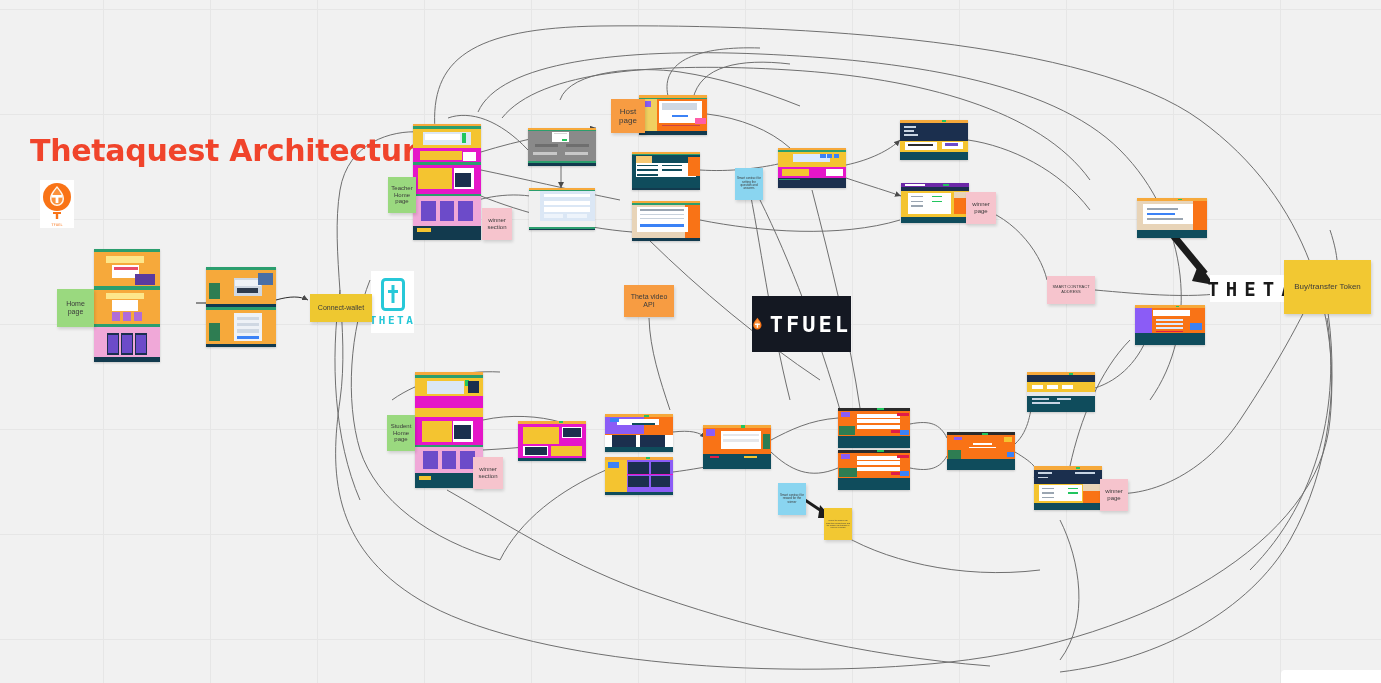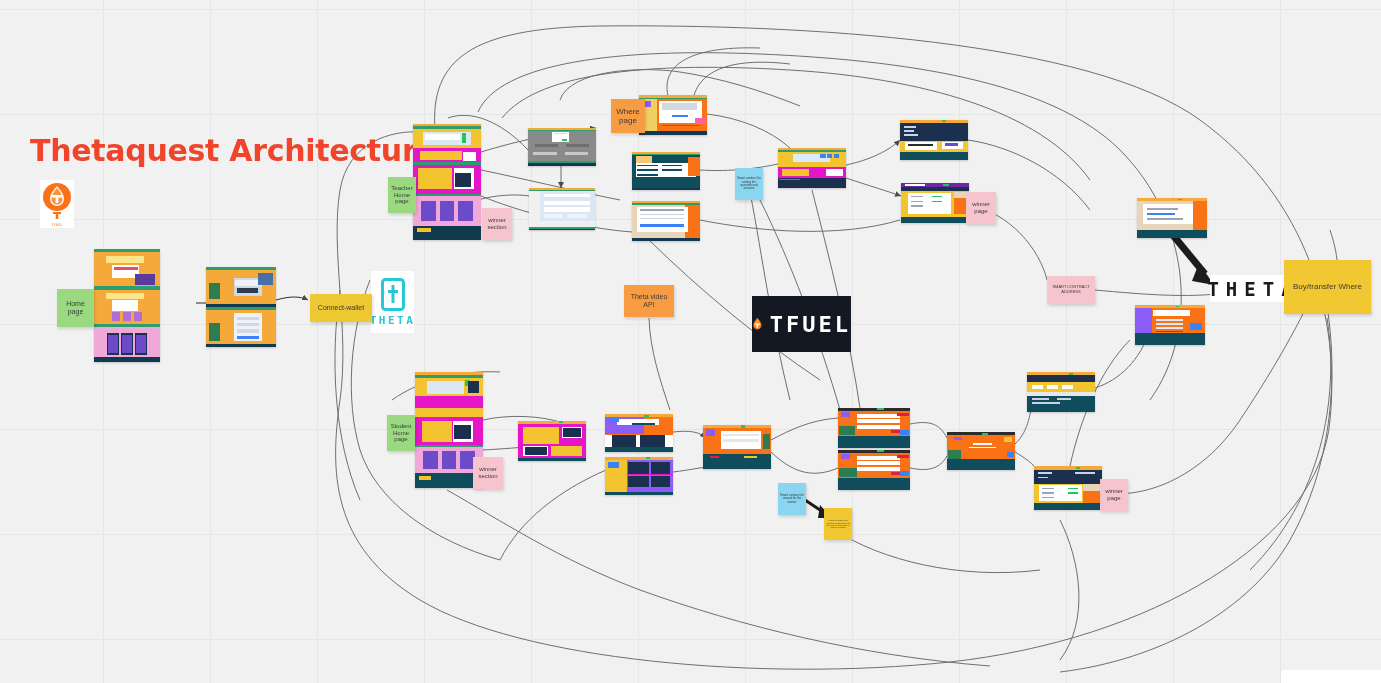--- a/index.html
+++ b/index.html
@@ -538,39 +538,39 @@
     <div class="note green" style="left: 57px; top: 289px; width: 37px; height: 38px; font-size: 7px;">
       <span>Home page</span>
     </div>
     <div class="note yellow" style="left: 310px; top: 294px; width: 62px; height: 28px; font-size: 7px;">
       <span>Connect-wallet</span>
     </div>
     <div class="note green" style="left: 388px; top: 177px; width: 28px; height: 36px; font-size: 6px;">
       <span>Teacher Home page</span>
     </div>
     <div class="note orange" style="left: 611px; top: 99px; width: 34px; height: 34px; font-size: 8px;">
-      <span>Where page</span>
+      <span>Host page</span>
     </div>
     <div class="note pink" style="left: 482px; top: 208px; width: 30px; height: 32px; font-size: 6px;">
       <span>winner section</span>
     </div>
     <div class="note blue" style="left: 735px; top: 168px; width: 28px; height: 32px; font-size: 3px;">
       <span>Smart contract for setting the question and answers</span>
     </div>
     <div class="note orange" style="left: 624px; top: 285px; width: 50px; height: 32px; font-size: 7px;">
       <span>Theta video API</span>
     </div>
     <div class="note pink" style="left: 966px; top: 192px; width: 30px; height: 32px; font-size: 6px;">
       <span>winner page</span>
     </div>
     <div class="note pink" style="left: 1047px; top: 276px; width: 48px; height: 28px; font-size: 4px;">
       <span>SMART CONTRACT ADDRESS</span>
     </div>
     <div class="note yellow2" style="left: 1284px; top: 260px; width: 87px; height: 54px; font-size: 8px;">
-      <span>Buy/transfer Where</span>
+      <span>Buy/transfer Token</span>
     </div>
     <div class="note green" style="left: 387px; top: 415px; width: 28px; height: 36px; font-size: 6px;">
       <span>Student Home page</span>
     </div>
     <div class="note pink" style="left: 473px; top: 457px; width: 30px; height: 32px; font-size: 6px;">
       <span>winner section</span>
     </div>
     <div class="note blue" style="left: 778px; top: 483px; width: 28px; height: 32px; font-size: 3px;">
       <span>Smart contract for reward for the winner</span>
     </div>

